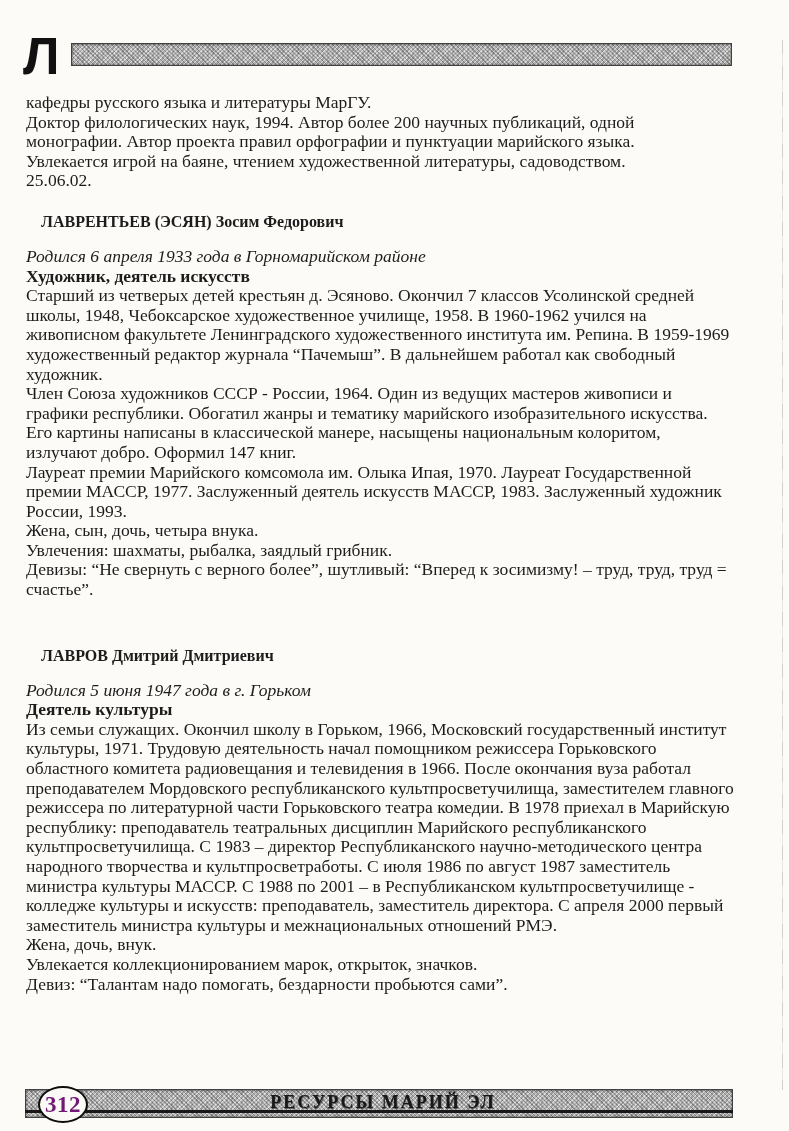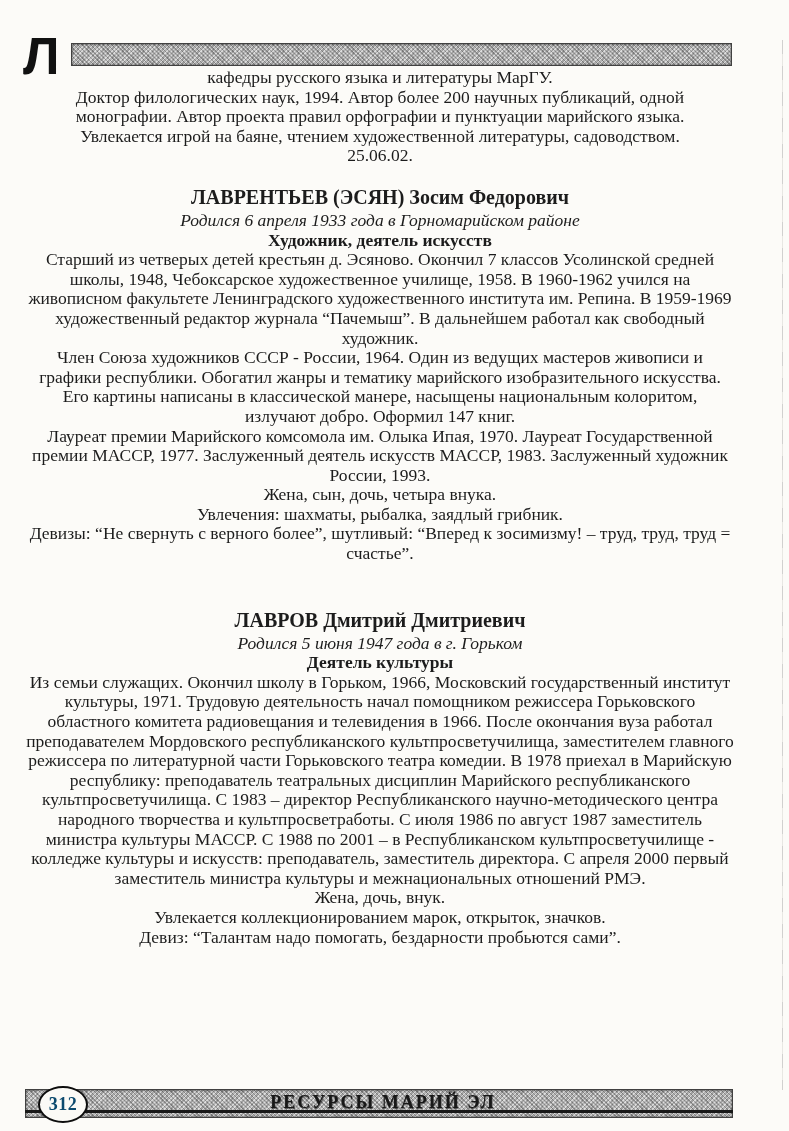--- a/index.html
+++ b/index.html
@@ -25,26 +25,26 @@
       repeating-linear-gradient(90deg, #a2a2a2 0 2px, #b6b6b6 2px 5px);
     border:1px solid #414141;
     box-shadow: inset 0 1px 2px rgba(0,0,0,.35), inset 0 -1px 2px rgba(0,0,0,.25);
   }
   .top-bar{
     position:absolute;left:71px;top:43px;
     width:659px;height:21px;
   }
   
   .content{
-    position:absolute;left:26px;top:68px;width:708px;
-    font-size:17.5px;line-height:19.6px;text-align:center;
+    position:absolute;left:26px;top:93px;width:708px;
+    font-size:17.5px;line-height:19.6px;
   }
   .content p{margin:0;padding:0;}
   .entry-name{
-    margin:4px;font-size:20px;font-weight:bold;line-height:20px;
+    margin:15px;font-size:16px;font-weight:bold;line-height:20px;
   }
   .born-line{font-style:italic;}
   .role-line{font-weight:bold;}
   .entry-lavrentev{margin-top:21px;}
   .entry-lavrov{margin-top:46px;}
   
   .artifact-line{
     position:absolute;right:6px;top:40px;height:1050px;width:1.5px;
     background:repeating-linear-gradient(#9d9d9d 0 14px, #cfcfc9 14px 26px);
     opacity:.45;
@@ -60,21 +60,21 @@
   }
   .page-number-badge{
     position:absolute;left:12px;top:-4px;
     width:46px;height:33px;
     background:#fbfaf6;
     border:2.5px solid #0d0d0d;border-radius:50%;
     display:flex;align-items:center;justify-content:center;
     z-index:2;
   }
   .page-number-badge span{
-    font-weight:bold;font-size:18px;letter-spacing:.5px;color:#0c4a6e;
+    font-weight:bold;font-size:23px;letter-spacing:.5px;color:#701a75;
   }
   .footer-title{
     position:absolute;left:8px;right:0;top:2px;z-index:1;
     text-align:center;
     font-weight:bold;font-size:18px;letter-spacing:2px;
     color:#181818;
     text-shadow:.6px .6px 0 rgba(10,10,10,.45);
   }
 </style>
 </head>

